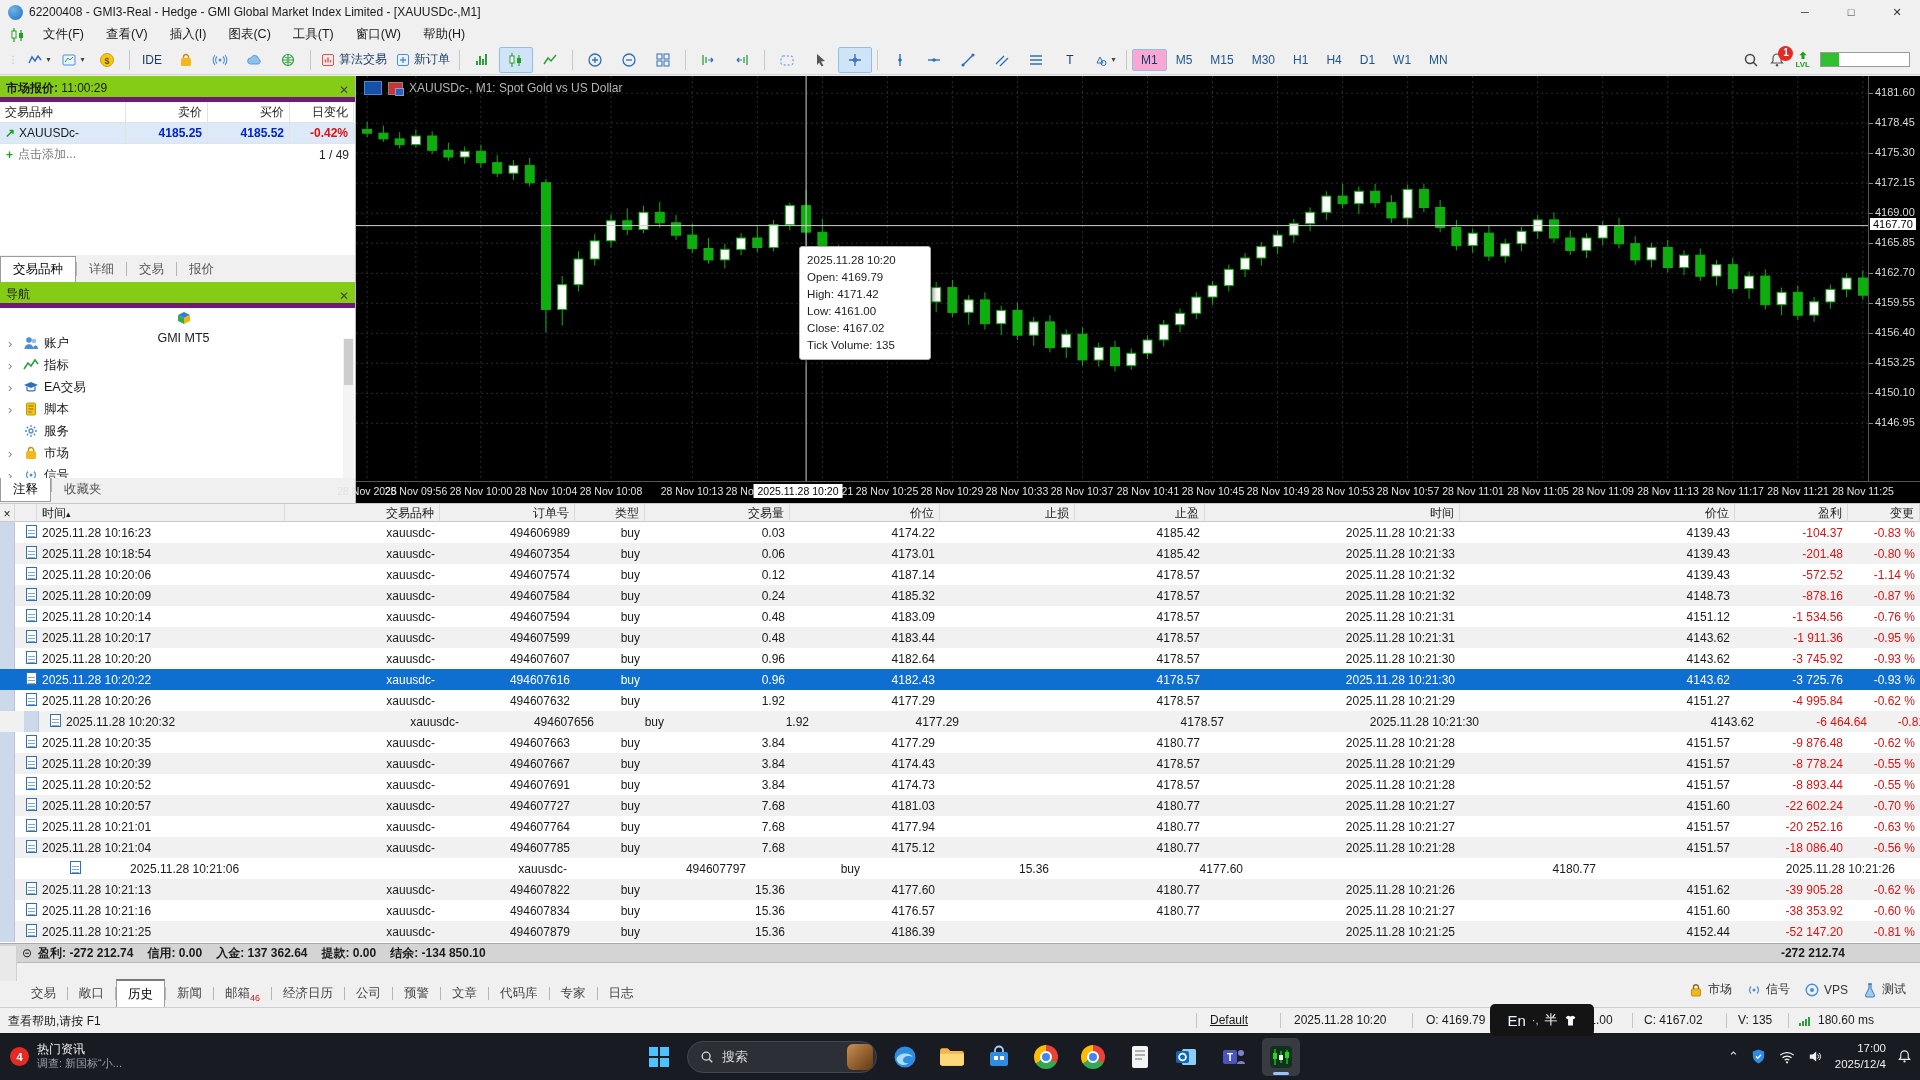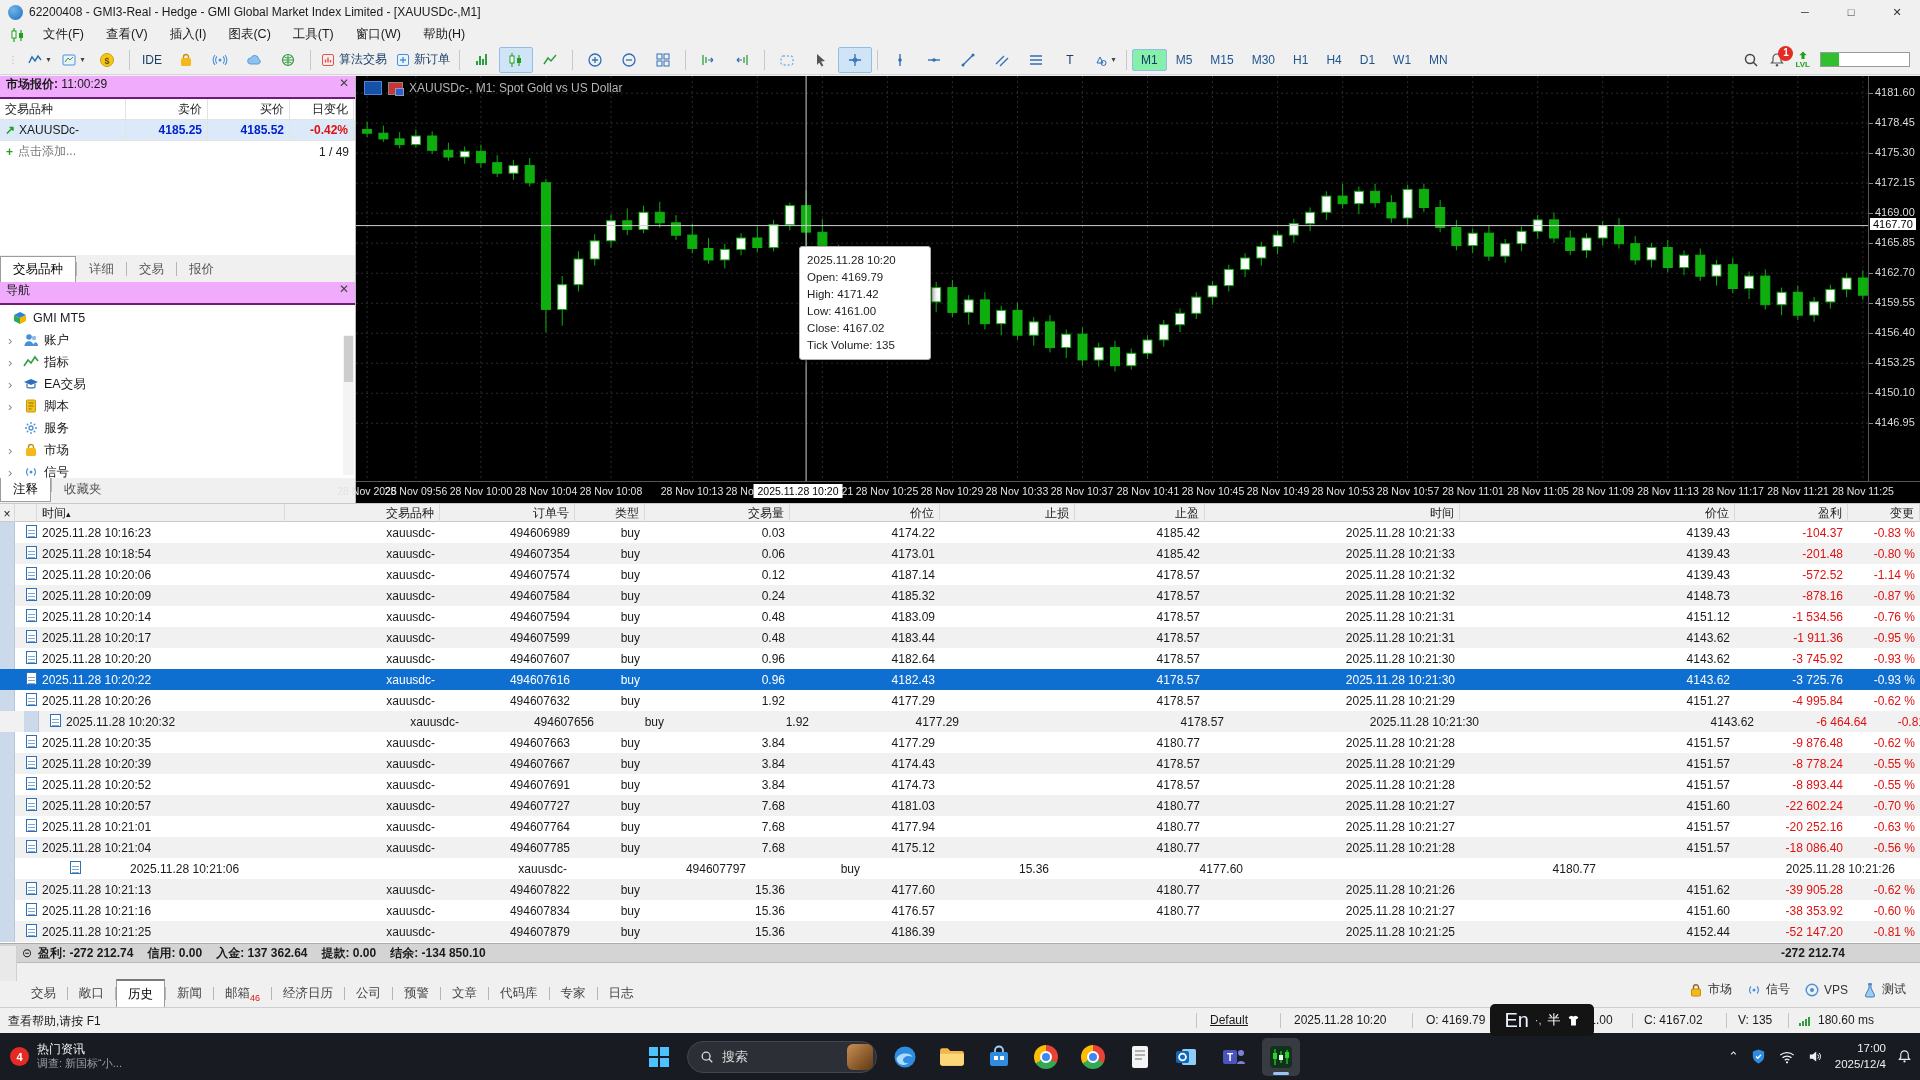--- a/index.html
+++ b/index.html
@@ -13,29 +13,29 @@
   
   #menubar{left:0;top:24px;width:1920px;height:21px;display:flex;align-items:center;font-size:12.5px;background:#f0f0f0;}
   .menu-item{padding:2px 11px;}
   
   #toolbar{left:0;top:45px;width:1920px;height:30px;background:#f0f0f0;border-bottom:1px solid #d5d5d5;display:flex;align-items:center;padding-left:8px;box-sizing:border-box;}
   .tbtn{height:24px;min-width:26px;display:flex;align-items:center;justify-content:center;gap:3px;padding:0 3px;border:1px solid transparent;border-radius:2px;font-size:12px;color:#1a3e66;}
   .tbtn.active{background:#cfe4f7;border-color:#93bee4;}
   .tsep{width:1px;height:20px;background:#c8c8c8;margin:0 5px;}
   .caret{font-size:8px;color:#444;}
   .tf-btn{padding:3px 8px;font-size:12px;color:#20568f;border:1px solid transparent;border-radius:2px;}
-  .tf-btn.active{background:#86efac;border-color:#93bee4;color:#123c66;}
+  .tf-btn.active{background:#f9a8d4;border-color:#93bee4;color:#123c66;}
   #tb-right{margin-left:auto;display:flex;align-items:center;gap:10px;padding-right:10px;}
   .badge{position:absolute;top:-6px;right:-8px;background:#e32b24;color:#fff;border-radius:50%;min-width:15px;height:15px;font-size:10px;display:flex;align-items:center;justify-content:center;font-weight:bold;}
   #lvl{display:flex;flex-direction:column;align-items:center;color:#1fa01f;font-size:8px;font-weight:bold;line-height:1;}
   #conn-progress{width:88px;height:13px;border:1px solid #9a9a9a;background:#fff;}
   #conn-progress > div{height:100%;background:#2fbf2f;}
   
   #mw-panel{left:0;top:76px;width:356px;height:427px;background:#fff;border-right:1px solid #b9b9b9;box-sizing:border-box;}
-  .panel-title{height:21px;background:#f0abfc;border-bottom:2px solid #701a75;display:flex;align-items:flex-start;font-size:12px;padding:0 6px;}
+  .panel-title{height:21px;background:#84cc16;border-bottom:5px solid #701a75;display:flex;align-items:flex-end;font-size:12px;padding:0 6px;}
   .panel-close{margin-left:auto;color:#444;font-size:12px;}
   .mw-grid{display:grid;grid-template-columns:126px 82px 82px 64px;font-size:12px;}
   .mw-grid > div{height:21px;line-height:21px;padding:0 5px;border-right:1px solid #e3e3e3;border-bottom:1px solid #e3e3e3;box-sizing:border-box;}
   .mw-head{color:#222;}
   .mw-head.r, .mw-cell.r{text-align:right;}
   .mw-row-bg{background:#dce9f8;}
   .mw-price{color:#0022cc;font-weight:bold;}
   .mw-change{color:#e01010;font-weight:bold;}
   .mw-up{color:#1fa01f;font-weight:bold;margin-right:4px;}
   #mw-add{display:flex;align-items:center;font-size:12px;height:21px;padding:0 6px;color:#777;}
@@ -93,21 +93,21 @@
   .xtab.active{background:#fff;border:1px solid #9c9c9c;border-top:2px solid #7a7a7a;border-bottom:none;color:#000;margin-top:-2px;padding-top:5px;}
   .xtab-sep{width:1px;height:13px;background:#b5b5b5;margin-top:6px;}
   .xtab sub{color:#e01010;font-size:9px;}
   #tb-tabs-right{margin-left:auto;display:flex;gap:14px;align-items:center;padding-right:14px;font-size:12px;color:#333;}
   #tb-tabs-right .itm{display:flex;gap:4px;align-items:center;}
   
   #statusbar{left:0;top:1007px;width:1920px;height:26px;background:#f0f0f0;border-top:1px solid #cfcfcf;font-size:12px;}
   #statusbar .seg{position:absolute;top:5px;white-space:nowrap;}
   #statusbar .ssep{position:absolute;top:5px;width:1px;height:15px;background:#c4c4c4;}
   #ime-pill{position:absolute;left:1490px;top:-4px;width:104px;height:32px;background:#141414;border-radius:5px;display:flex;align-items:center;justify-content:center;gap:6px;color:#fff;z-index:3;}
-  #ime-pill .lang{font-size:20px;color:#eaf4ff;}
+  #ime-pill .lang{font-size:15px;color:#eaf4ff;}
   #ime-pill .sm{font-size:11px;color:#ccc;}
   #ime-pill .half{font-size:13px;}
   
   #taskbar{left:0;top:1033px;width:1920px;height:47px;background:#181b22;display:flex;align-items:center;color:#fff;}
   #tb-widget{display:flex;align-items:center;gap:8px;padding-left:10px;width:230px;}
   #tb-widget .b{width:19px;height:19px;border-radius:50%;background:#e32b24;color:#fff;font-size:11px;font-weight:bold;display:flex;align-items:center;justify-content:center;}
   #tb-widget .l1{font-size:12px;color:#f0f0f0;line-height:1.25;}
   #tb-widget .l2{font-size:11px;color:#9aa0a8;line-height:1.25;}
   #tb-center{position:absolute;left:640px;display:flex;align-items:center;gap:9px;}
   #search-pill{width:190px;height:32px;background:#2d2f36;border:1px solid #43464e;border-radius:16px;display:flex;align-items:center;gap:8px;padding:0 3px 0 12px;box-sizing:border-box;}
@@ -447,21 +447,21 @@
       <div class="stab-sep"></div>
       <div class="stab">报价</div>
     </div>
 
   <div id="nav-panel" class="abs">
     <div class="panel-title">
       <span>导航</span>
       <span class="panel-close">✕</span>
     </div>
     <div class="tree" id="nav-tree">
-      <div class="tree-item" style="padding-left: 12px;">
+      <div class="tree-item" style="padding-left: 12px; flex-direction: column;">
           <span class="ic">
             <svg width="16" height="16" viewBox="0 0 16 16">
               <path d="M2 5 8 2l6 3-6 3z" fill="#2f80d0"></path>
               <path d="M2 5v6l6 3V8z" fill="#34a853"></path>
               <path d="M14 5v6l-6 3V8z" fill="#f4b400"></path>
             </svg>
           </span>
           <span>GMI MT5</span>
         </div>
         <div class="tree-item">

